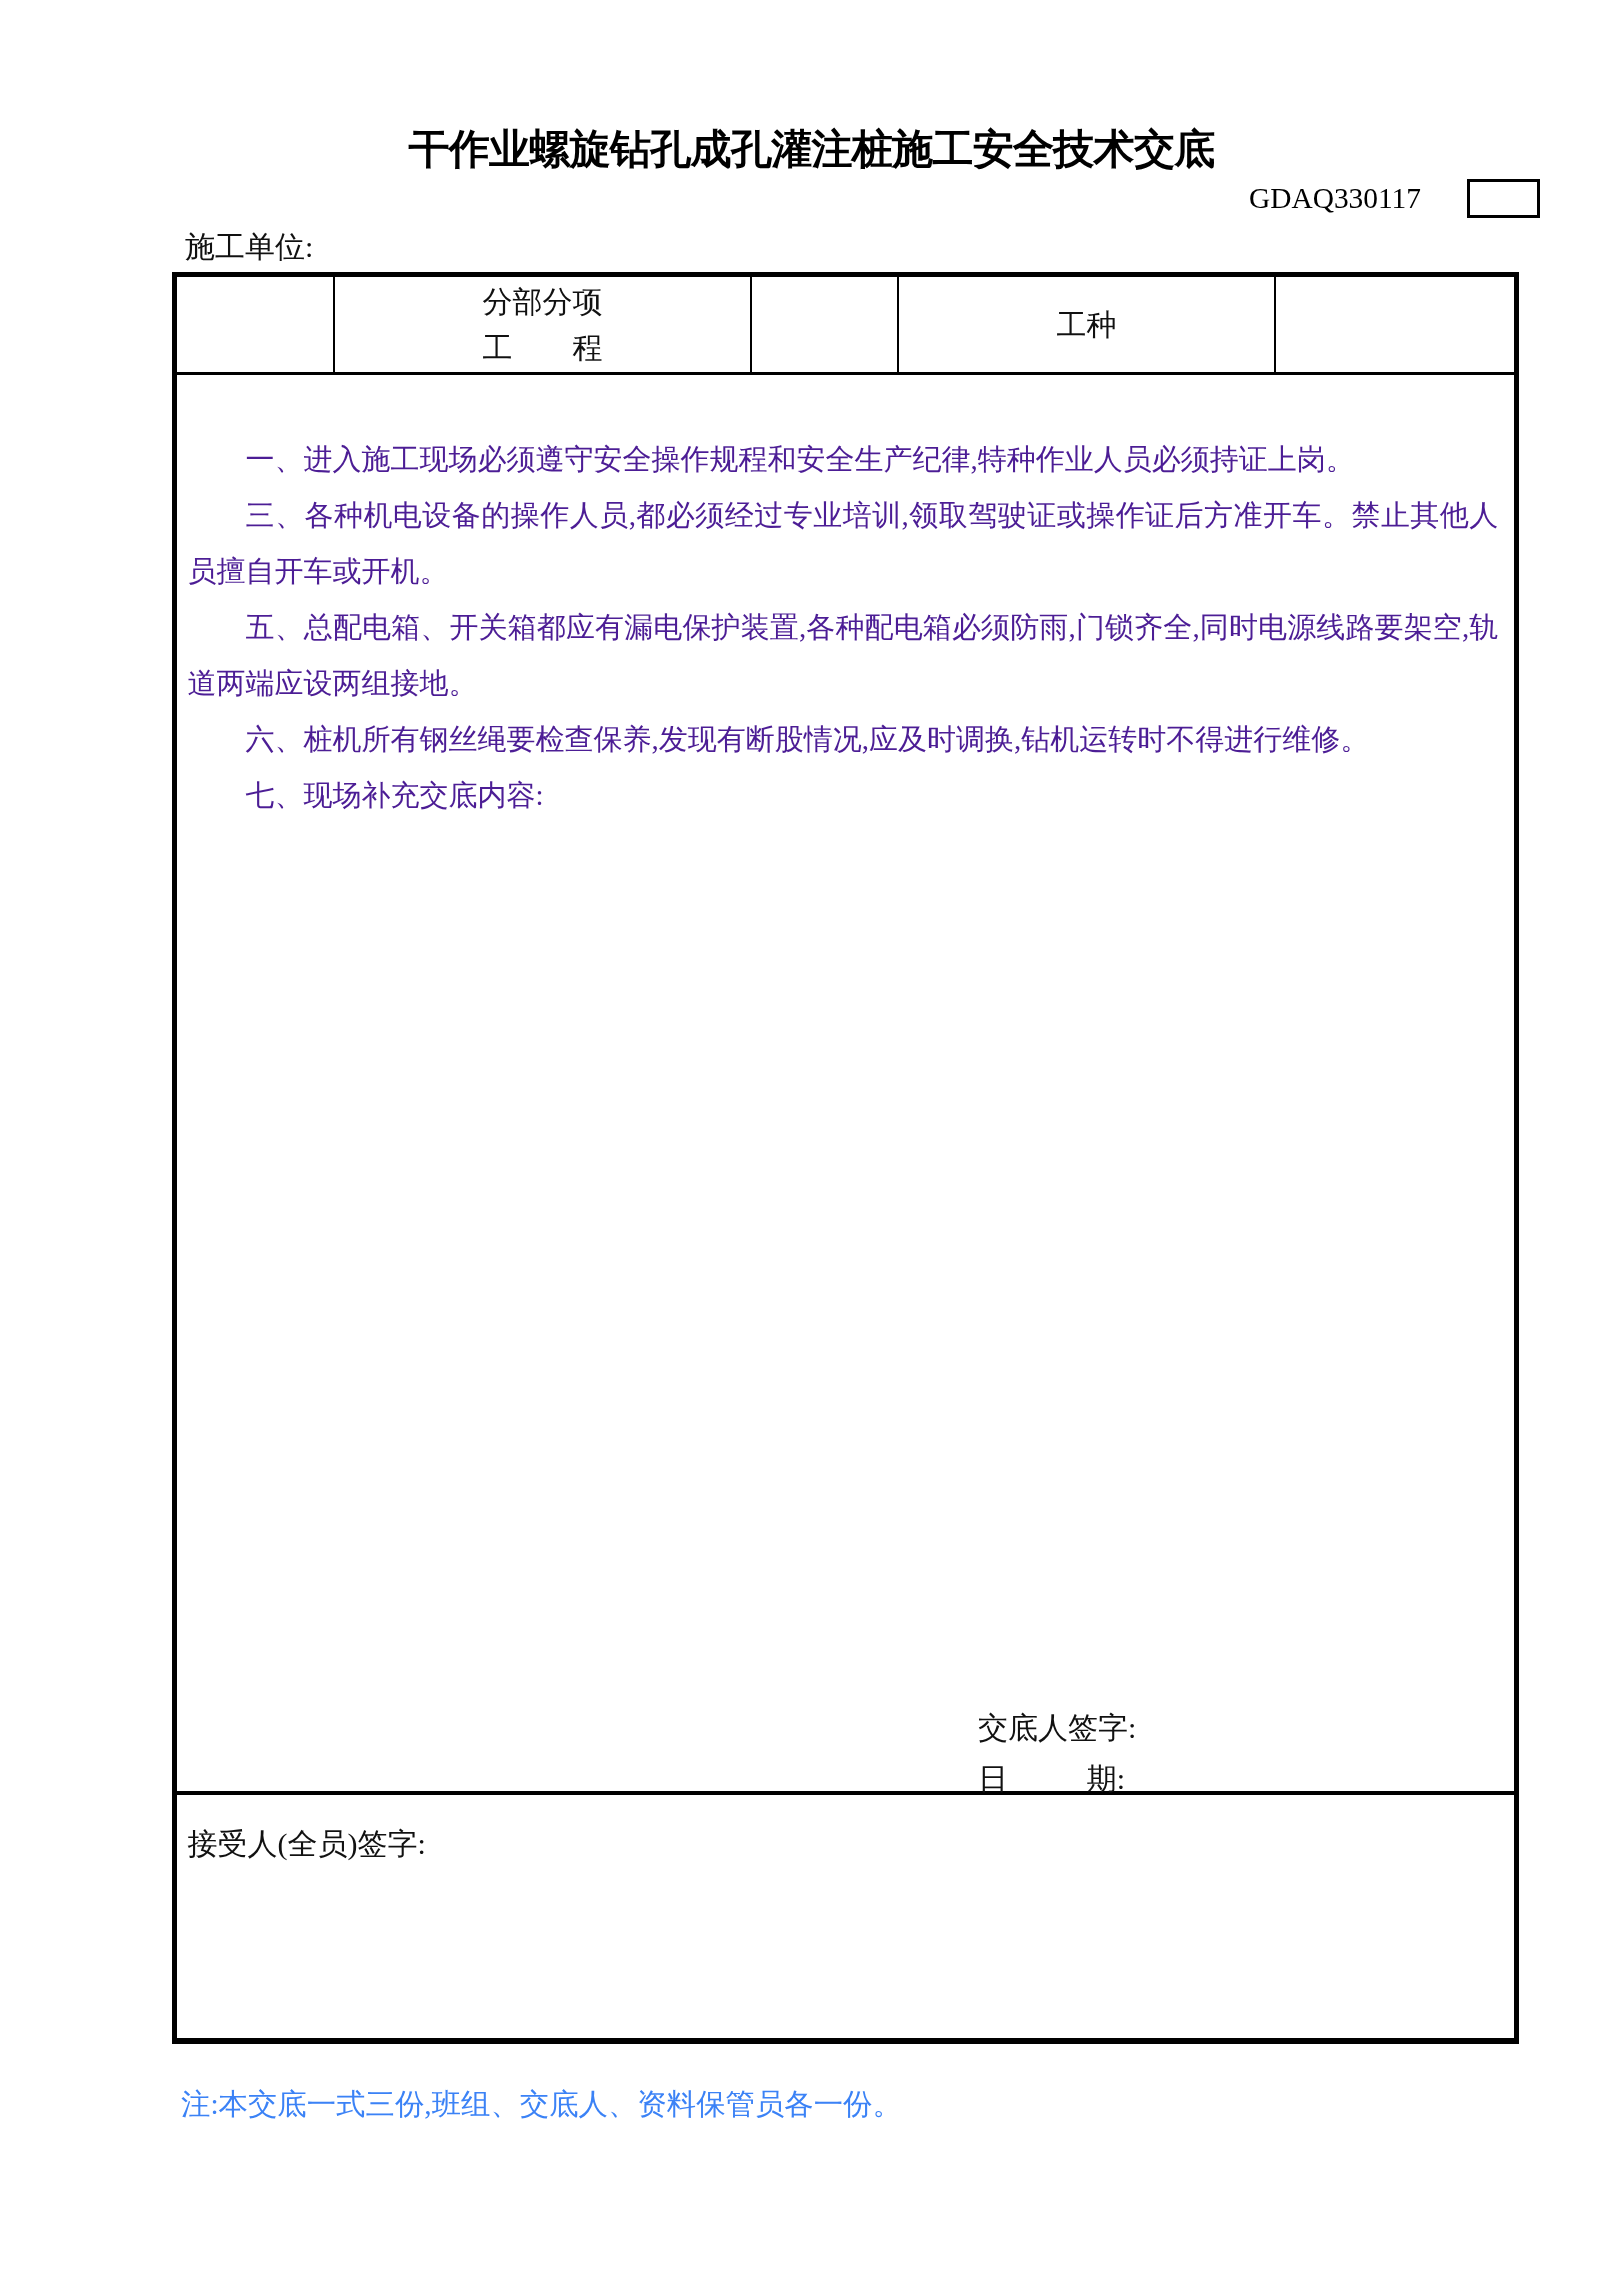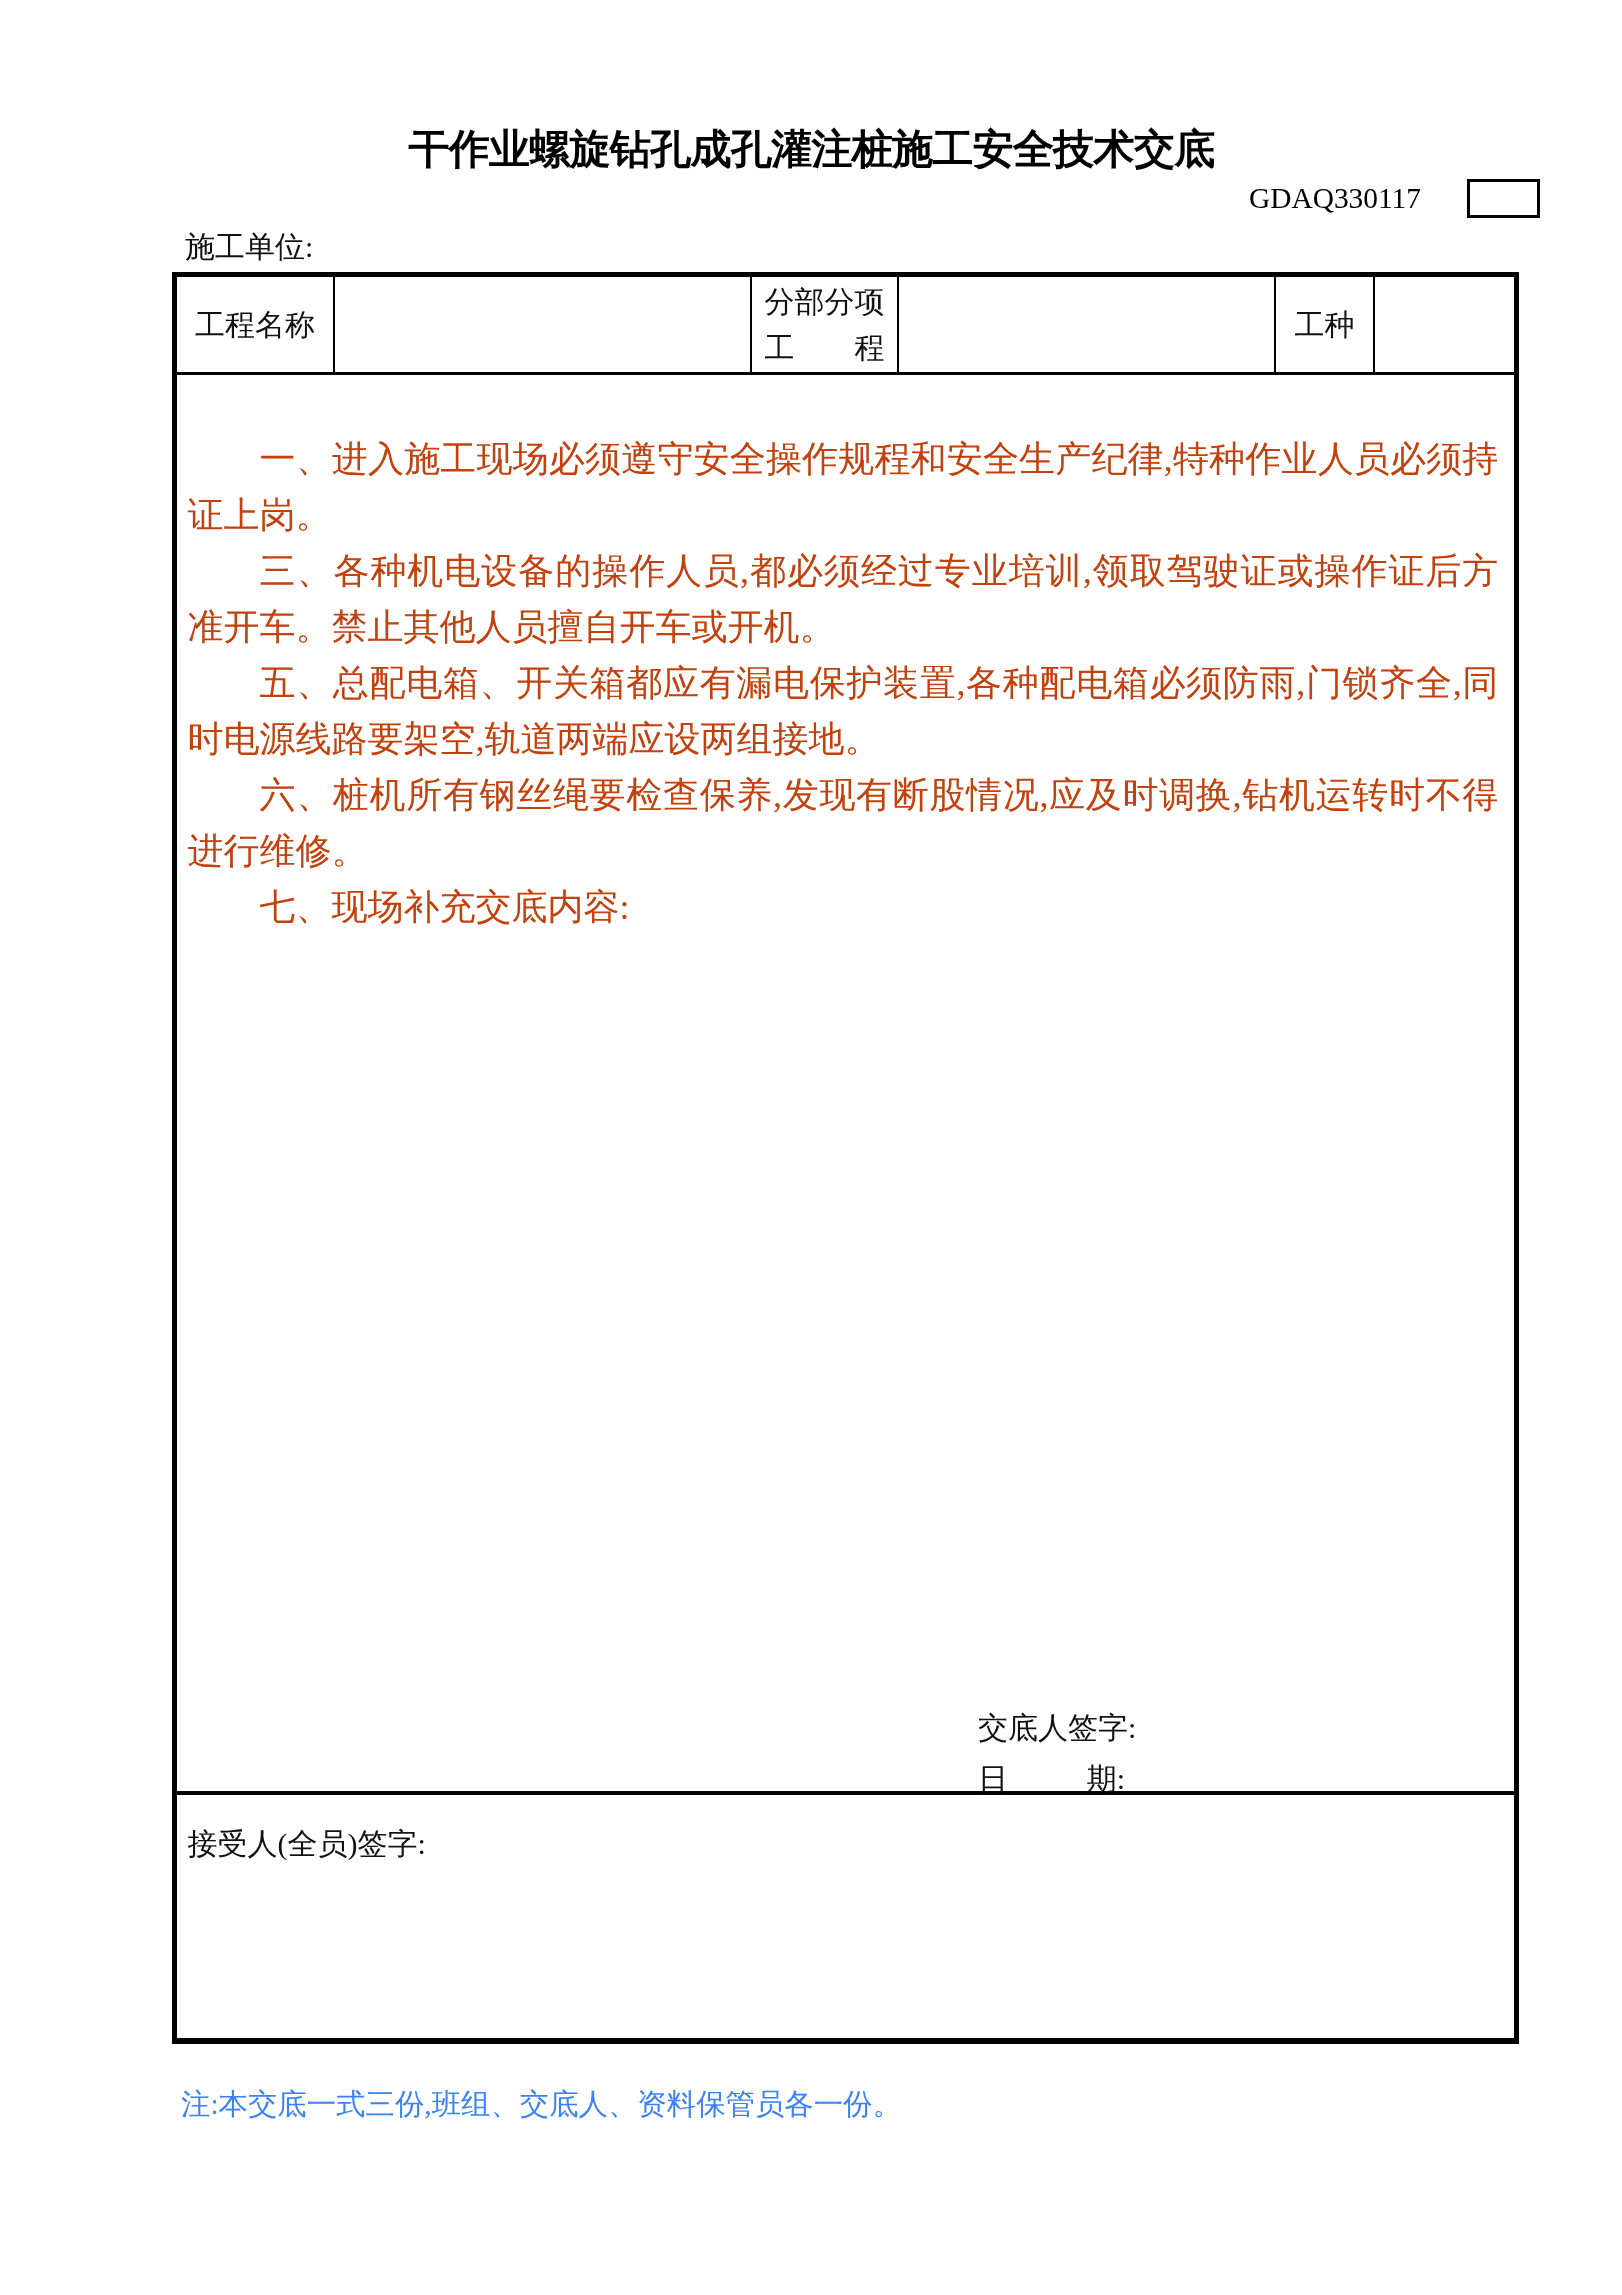--- a/index.html
+++ b/index.html
@@ -100,25 +100,25 @@
   }
 
   .main-cell {
     position: relative;
     height: 1420px;
     border-bottom: 4.6px solid #000000;
     padding: 56px 15.7px 0 10.5px;
   }
   .main-cell p.item {
     margin: 0;
-    font-size: 36px;
+    font-size: 29px;
     line-height: 56px;
     text-align: justify;
     text-indent: 2em;
-    color: #c2410c;
+    color: #4c1d95;
   }
 
   .sign-block {
     position: absolute;
     left: 801px;
     top: 1327px;
     font-size: 30px;
     line-height: 51px;
     color: #111111;
   }
@@ -158,21 +158,20 @@
   <div class="code-row">
     <span class="form-code">GDAQ330117</span>
     <span class="code-box"></span>
   </div>
 
   <div class="unit-label">施工单位:</div>
 
   <div class="form">
 
     <div class="header-row">
-      <div class="hcell">工程名称</div>
       <div class="hcell"></div>
       <div class="hcell">
         <span class="two-line">分部分项</span>
         <span class="two-line justify-span">
           <span>工</span>
           <span>程</span>
         </span>
       </div>
       <div class="hcell"></div>
       <div class="hcell">工种</div>

